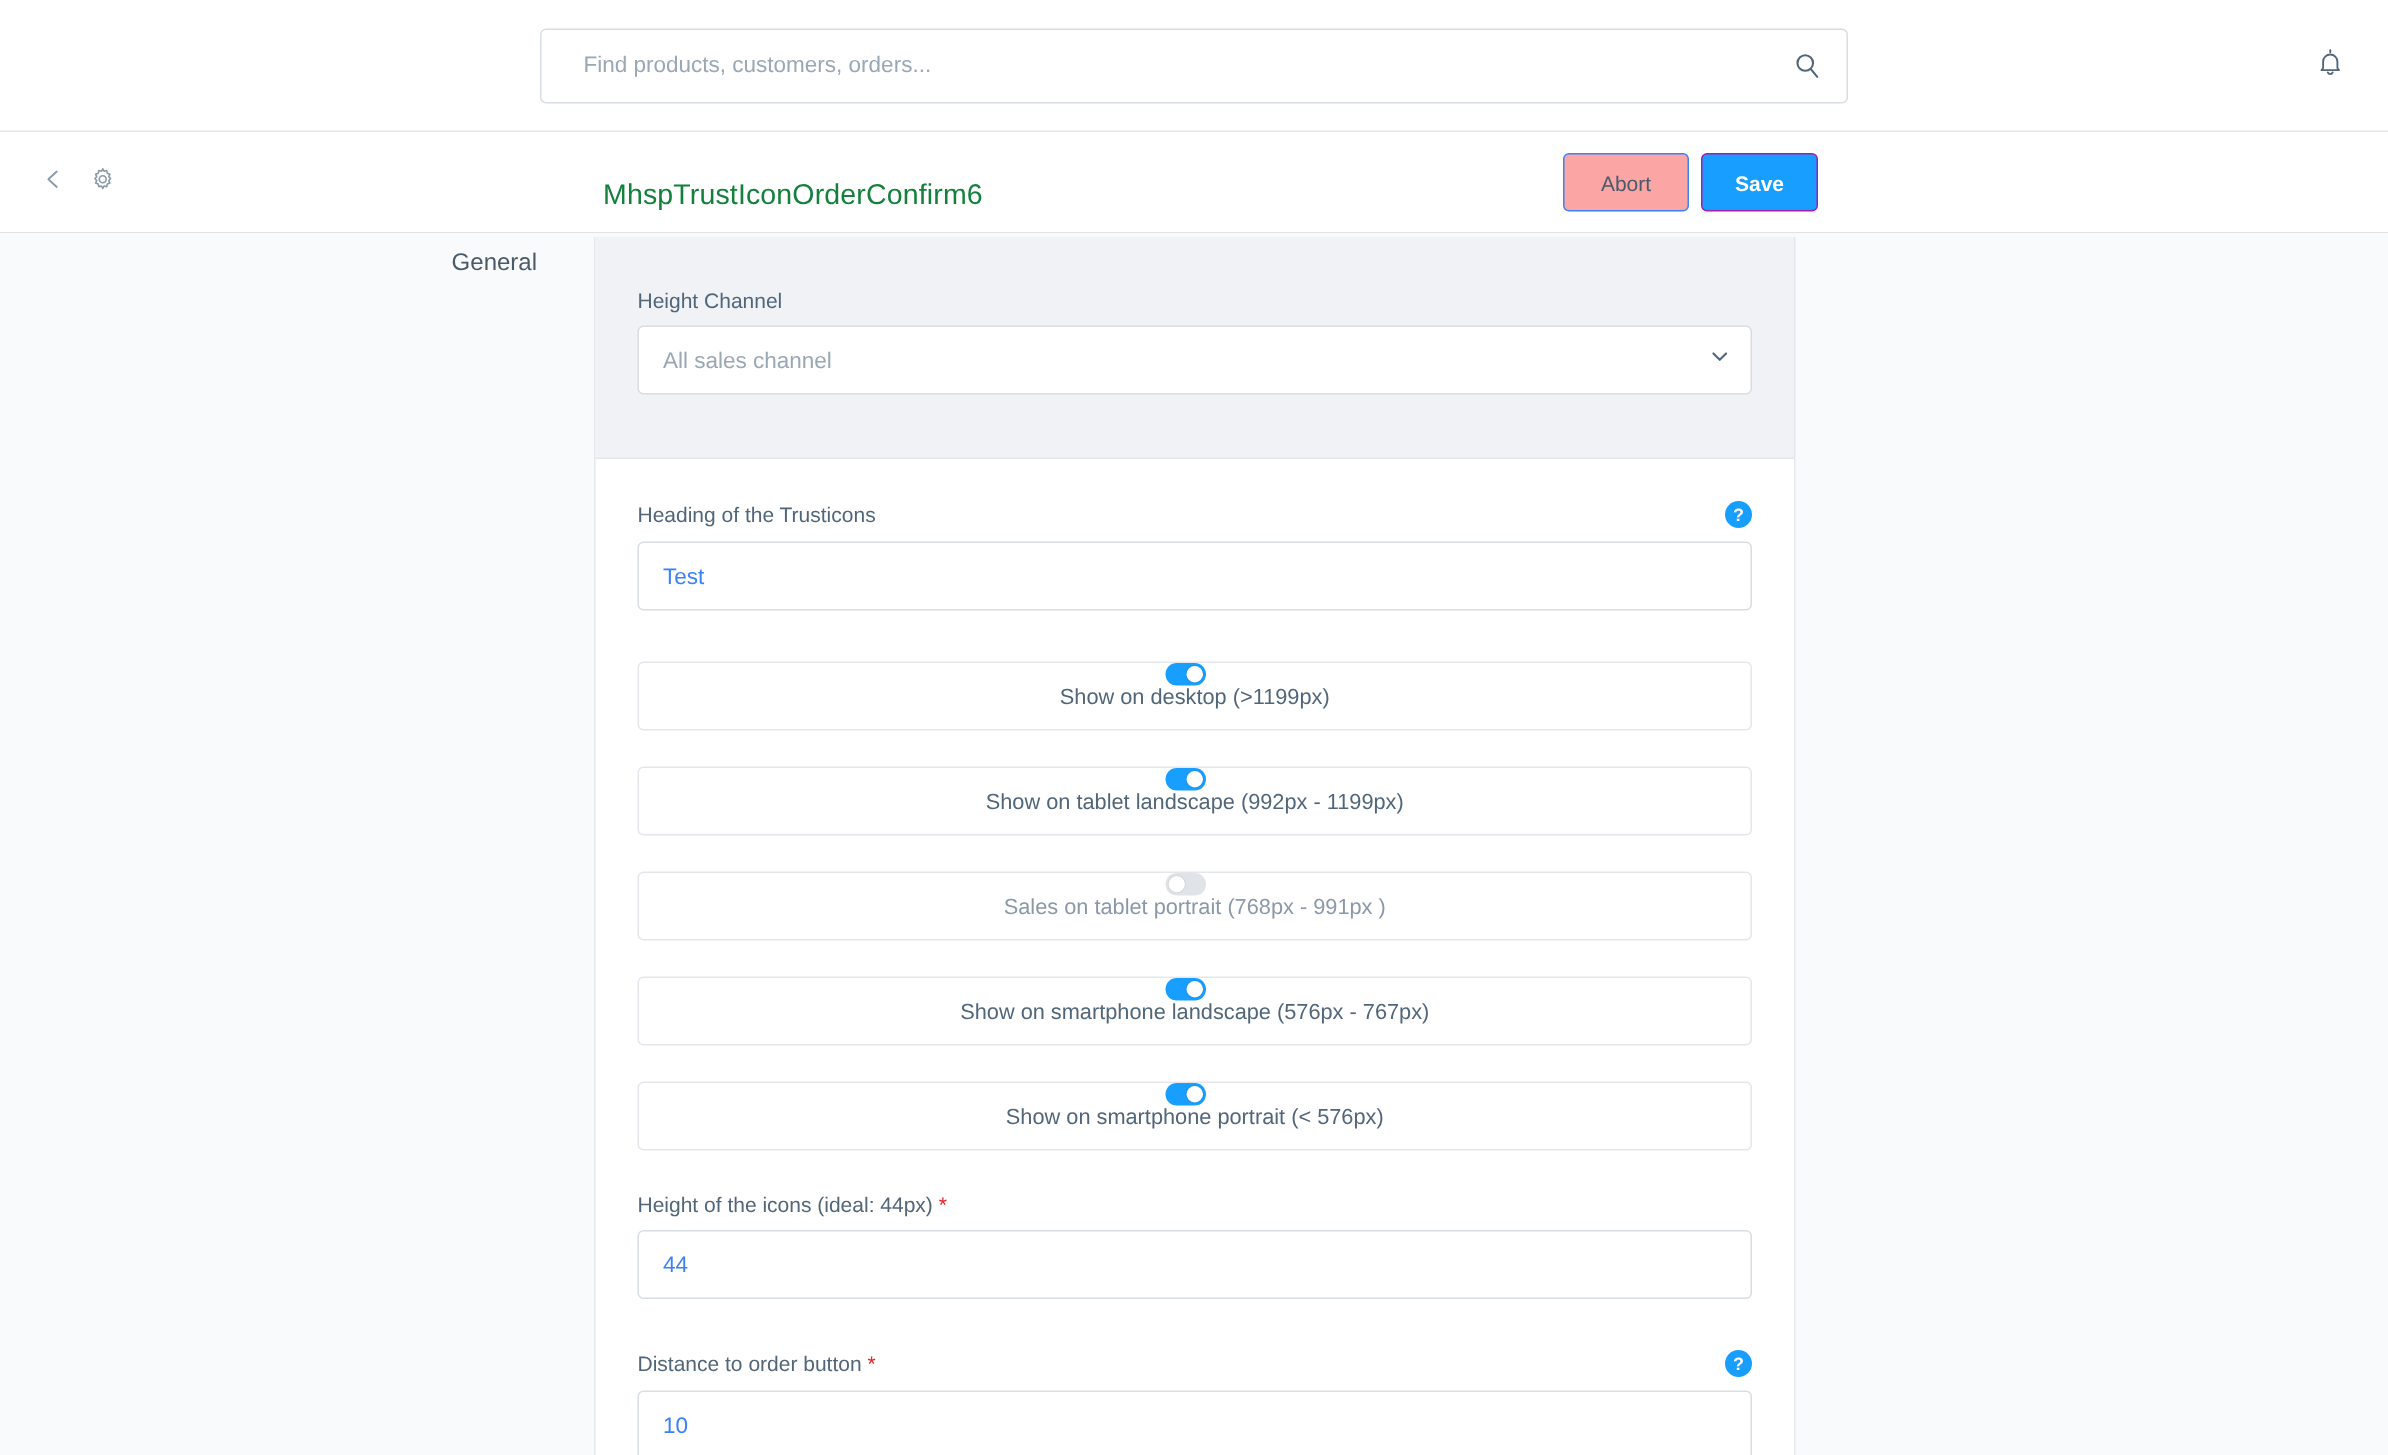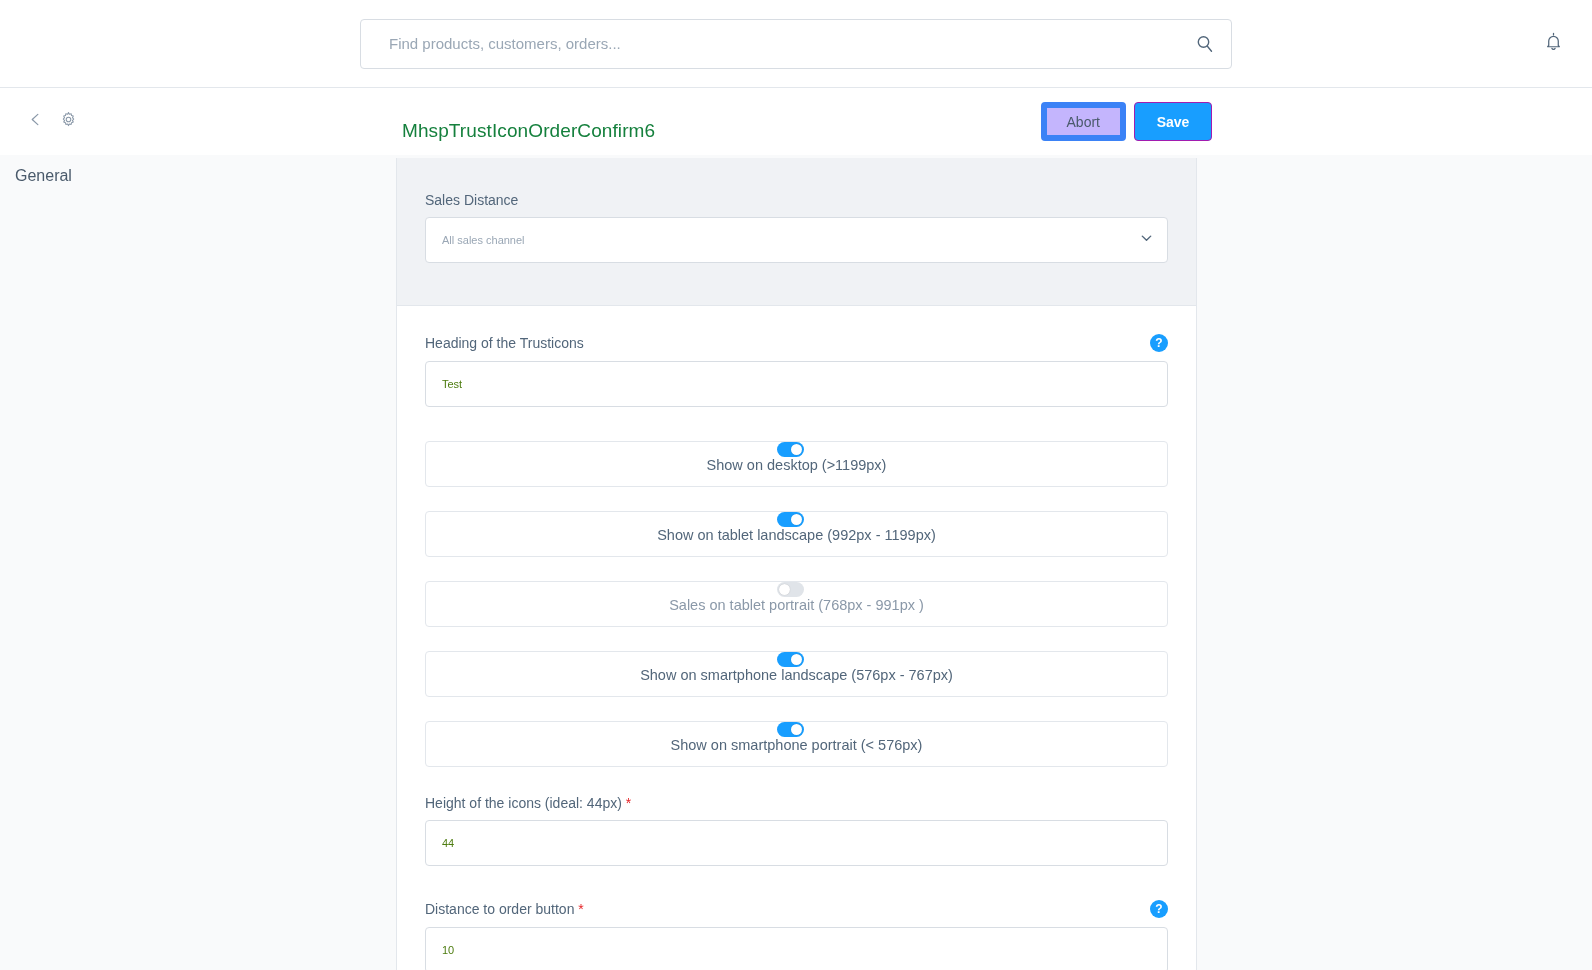--- a/index.html
+++ b/index.html
@@ -102,22 +102,22 @@
   .btn {
     font-family: "Liberation Sans", sans-serif;
     font-size: 14px;
     border-radius: 4px;
     height: 39px;
     padding: 0 20px;
     cursor: pointer;
     display: flex; align-items: center; justify-content: center;
   }
   .btn-abort {
-    background: #c4b5fd;
-    border: 6px solid #3b82f6;
+    background: #fca5a5;
+    border: 1px solid #3b82f6;
     color: #4a5a6b;
     min-width: 84px;
   }
   .btn-save {
     background: #189eff;
     border: 1px solid #a21caf;
     color: #ffffff;
     font-weight: bold;
     min-width: 78px;
   }
@@ -127,21 +127,21 @@
     position: relative;
     height: calc(970px - 88px - 67px - 3px);
     background: #f9fafb;
     padding-top: 3px;
   }
   .section-label {
     position: absolute;
     top: 12px;
     left: 0;
     width: 358px;
-    text-align: left;
+    text-align: right;
     font-size: 16px;
     color: #4a5a6b;
     padding-left: 15px;
   }
   .card {
     position: absolute;
     top: 3px;
     left: 396px;
     width: 801px;
     background: #ffffff;
@@ -181,22 +181,22 @@
     cursor: pointer;
     flex: none;
   }
   .input {
     width: 100%;
     height: 46px;
     border: 1px solid #d8dde3;
     border-radius: 4px;
     background: #ffffff;
     font-family: "Liberation Sans", sans-serif;
-    font-size: 11px;
-    color: #4d7c0f;
+    font-size: 15px;
+    color: #3b82f6;
     padding: 0 16px;
     outline: none;
   }
   .input::placeholder { color: #9aa7b5; }
 
   .select-wrap { position: relative; }
   .select-chevron {
     position: absolute;
     right: 14px; top: 50%;
     transform: translateY(-50%);
@@ -294,21 +294,21 @@
 
 <div class="page">
 
   <div class="section-label">General</div>
 
   <div class="card">
 
     <div class="card-head">
       <div class="field" style="margin-bottom:0;">
         <div class="field-label-row">
-          <span class="field-label">Sales Distance</span>
+          <span class="field-label">Height Channel</span>
         </div>
         <div class="select-wrap">
           <input class="input" type="text" placeholder="All sales channel" style="">
           <span class="select-chevron">
             <svg viewBox="0 0 16 16" width="15" height="15" fill="none" stroke="currentColor" stroke-width="1.5">
               <polyline points="3.5,6 8,10.5 12.5,6" stroke-linecap="round" stroke-linejoin="round"></polyline>
             </svg>
           </span>
         </div>
       </div>

